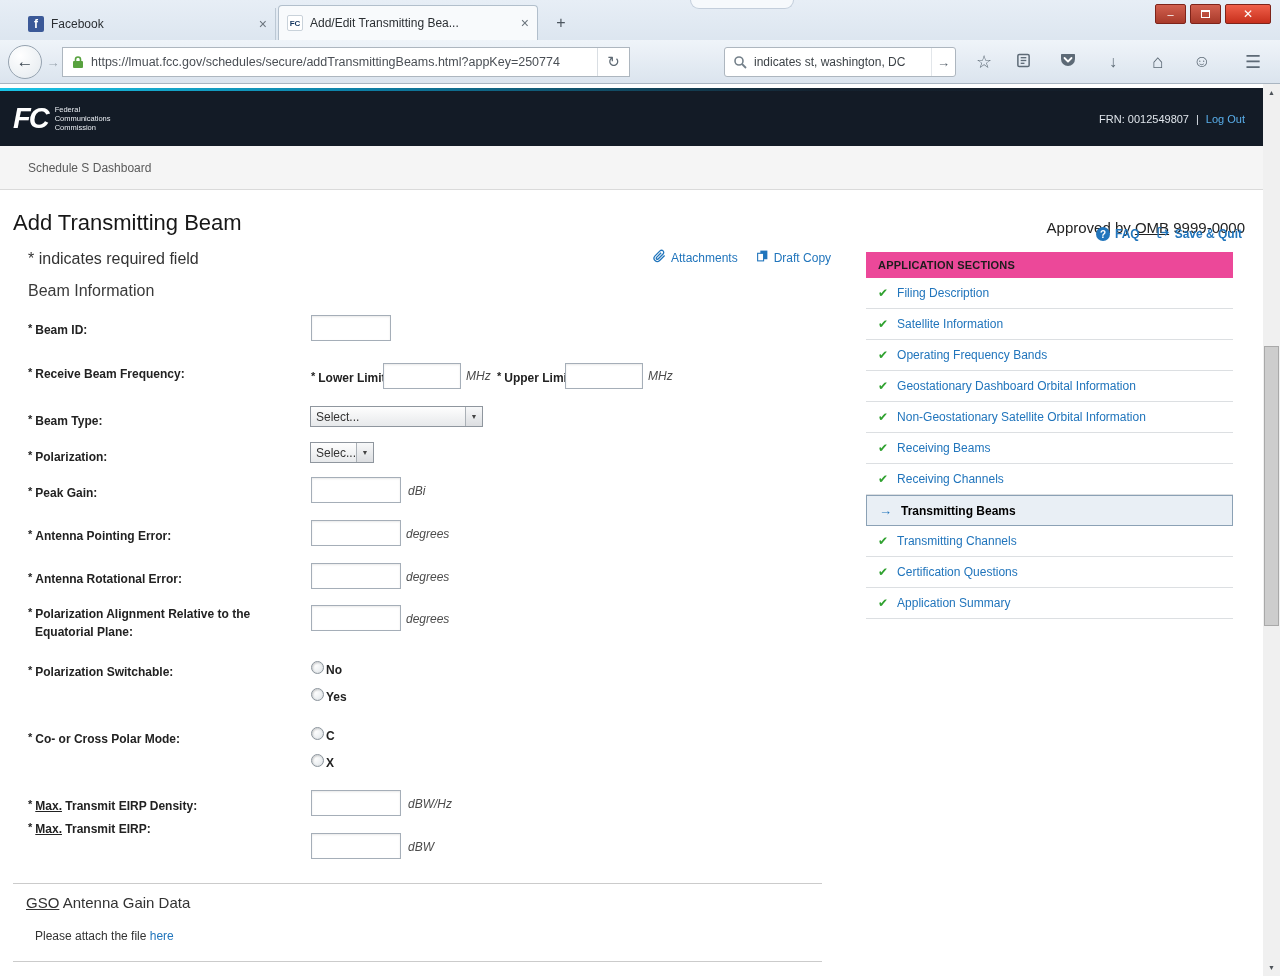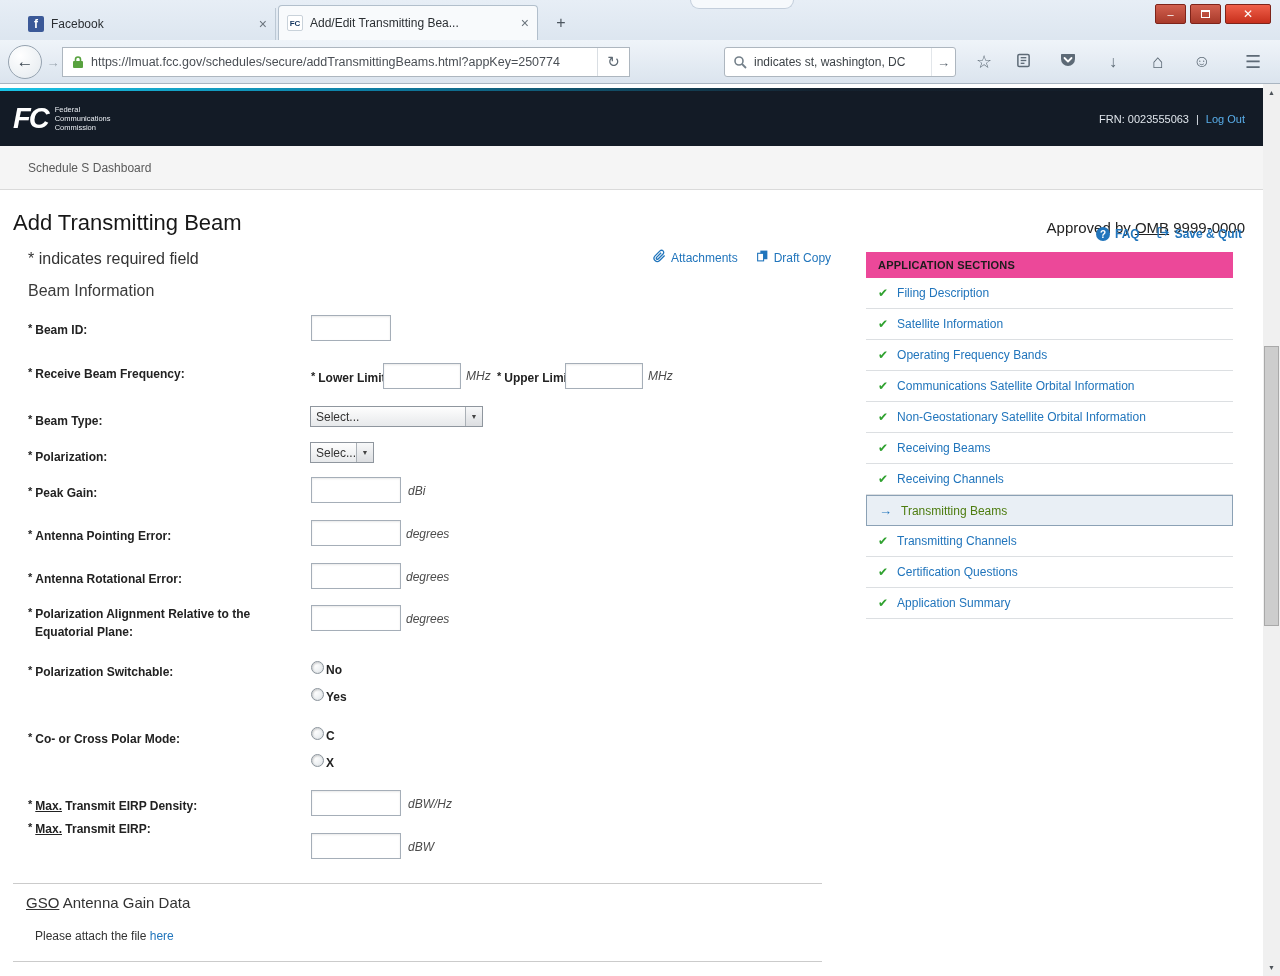--- a/index.html
+++ b/index.html
@@ -109,21 +109,21 @@
   
   .sidebar { position:absolute; left:866px; top:168px; width:367px; }
   .sb-head { height:26px; background:#ec4899; font-size:11px; font-weight:bold; color:#1d1d1d;
              display:flex; align-items:center; padding-left:12px; letter-spacing:.2px; }
   .sb-item { height:31px; border-bottom:1px solid #dcdfe2; display:flex; align-items:center;
              padding-left:12px; gap:9px; background:#fff; }
   .sb-item .chk { color:#2fa12f; font-size:12px; flex:none; }
   .sb-item a { color:#2175bc; font-size:12px; text-decoration:none; }
   .sb-item.current { background:#e9eff5; border:1px solid #8ba1b5; }
   .sb-item.current .arrow { color:#2175bc; font-weight:bold; font-size:13px; flex:none; }
-  .sb-item.current a { color:#4d7c0f; font-weight:normal; }
+  .sb-item.current a { color:#000000; font-weight:bold; }
 
   
   .scrollbar { position:absolute; top:84px; left:1263px; width:17px; height:892px; background:#f0f0f0; }
   .sb-btn { position:absolute; left:0; width:17px; height:17px; display:flex; align-items:center;
             justify-content:center; font-size:7px; color:#4d5359; }
   .sb-btn.up { top:0; }
   .sb-btn.down { bottom:0; }
   .sb-thumb { position:absolute; left:1px; top:262px; width:15px; height:280px; background:#cdcdcd;
               border:1px solid #a9a9a9; }
 </style>
@@ -238,21 +238,21 @@
     <div class="site-header">
       <div class="fcc-logo">
         <span class="fc-big">FC</span>
         <span class="logo-lines">
           <span>Federal</span>
           <span>Communications</span>
           <span>Commission</span>
         </span>
       </div>
       <div class="hdr-right">
-        <span>FRN: 0023555063</span>
+        <span>FRN: 0012549807</span>
         <span>|</span>
         <a class="logout" href="#">Log Out</a>
       </div>
     </div>
 
     <div class="breadcrumb">
       <span>Schedule S Dashboard</span>
     </div>
 
     <div class="page-title">Add Transmitting Beam</div>
@@ -382,21 +382,21 @@
       <div class="sb-item">
         <span class="chk">✔</span>
         <a href="#">Satellite Information</a>
       </div>
       <div class="sb-item">
         <span class="chk">✔</span>
         <a href="#">Operating Frequency Bands</a>
       </div>
       <div class="sb-item">
         <span class="chk">✔</span>
-        <a href="#">Communications Satellite Orbital Information</a>
+        <a href="#">Geostationary Dashboard Orbital Information</a>
       </div>
       <div class="sb-item">
         <span class="chk">✔</span>
         <a href="#">Non-Geostationary Satellite Orbital Information</a>
       </div>
       <div class="sb-item">
         <span class="chk">✔</span>
         <a href="#">Receiving Beams</a>
       </div>
       <div class="sb-item">

